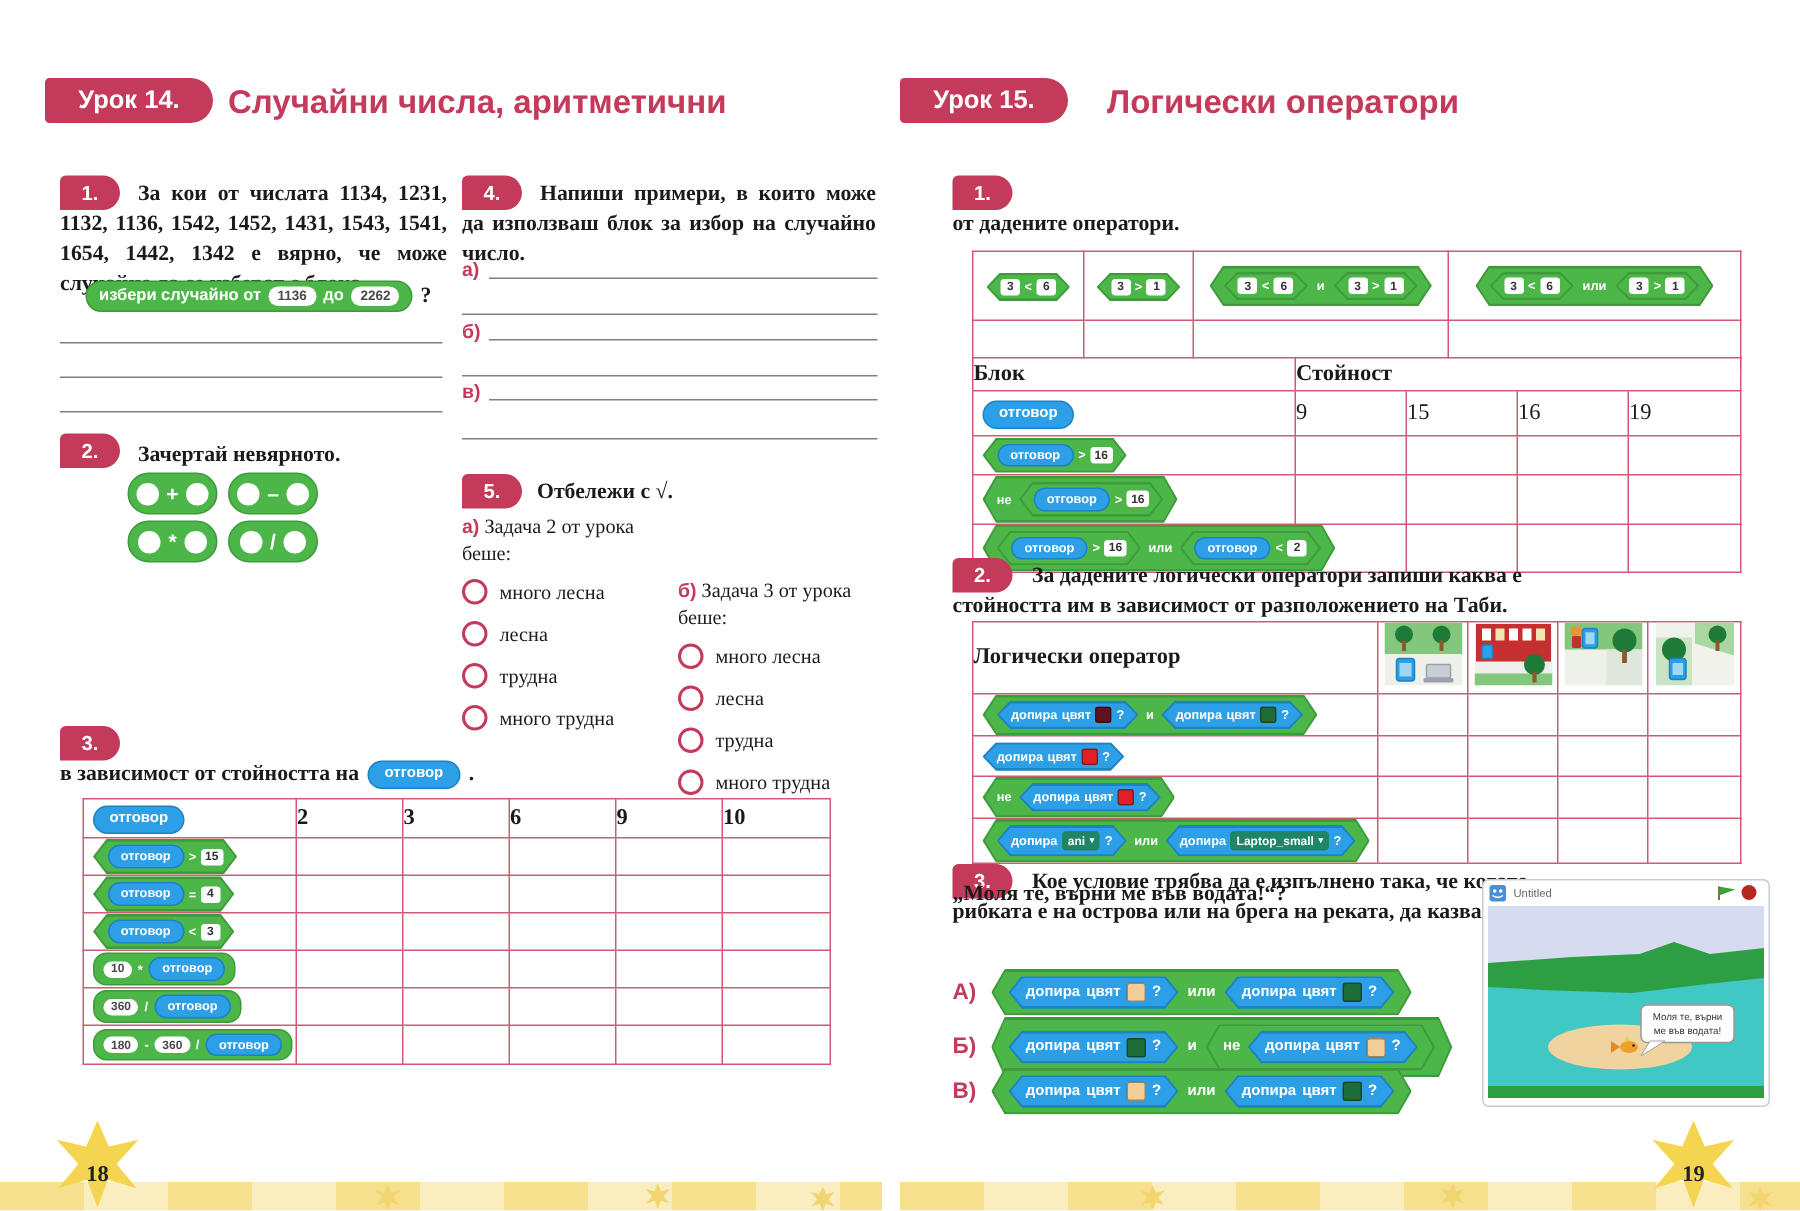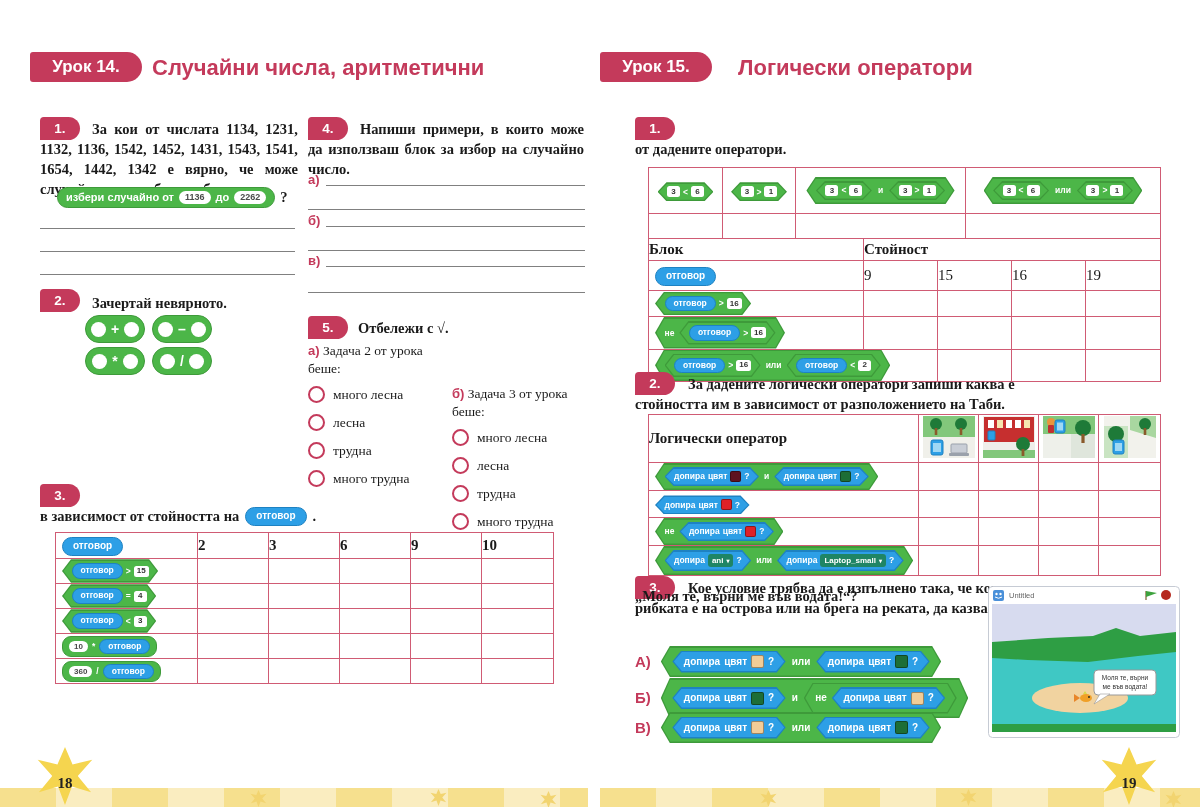--- a/index.html
+++ b/index.html
@@ -203,20 +203,36 @@
       </td>
       <td></td>
           <td></td>
           <td></td>
           <td></td>
           <td></td>
     </tr>
     <tr style="height:25px">
       <td class="bcell">
         <span class="stack sm">
+              <span class="oval">360</span>
+              <span>/</span>
+              <span class="pill sm">отговор</span>
+            </span>
+      </td>
+      <td></td>
+          <td></td>
+          <td></td>
+          <td></td>
+          <td></td>
+    </tr>
+    <tr style="height:26px">
+      <td class="bcell">
+        <span class="stack sm">
+              <span class="oval">180</span>
+              <span>-</span>
               <span class="oval">360</span>
               <span>/</span>
               <span class="pill sm">отговор</span>
             </span>
       </td>
       <td></td>
           <td></td>
           <td></td>
           <td></td>
           <td></td>

